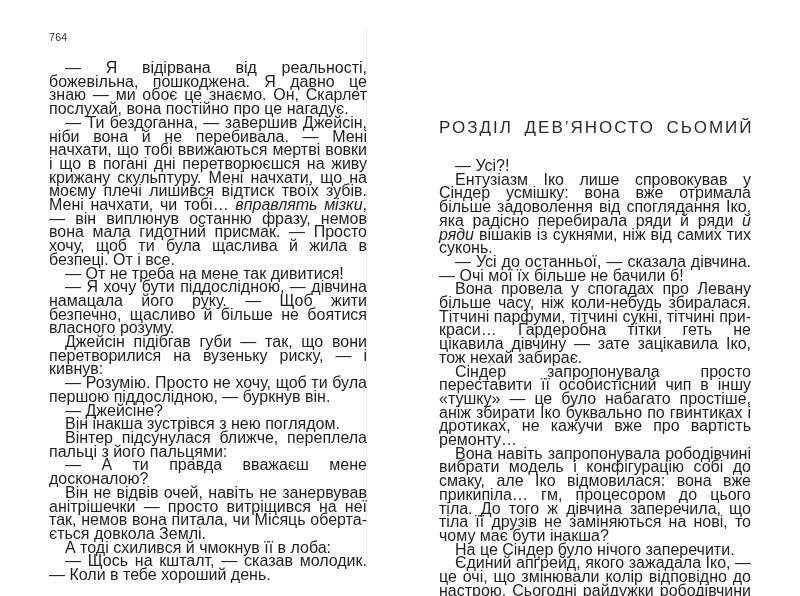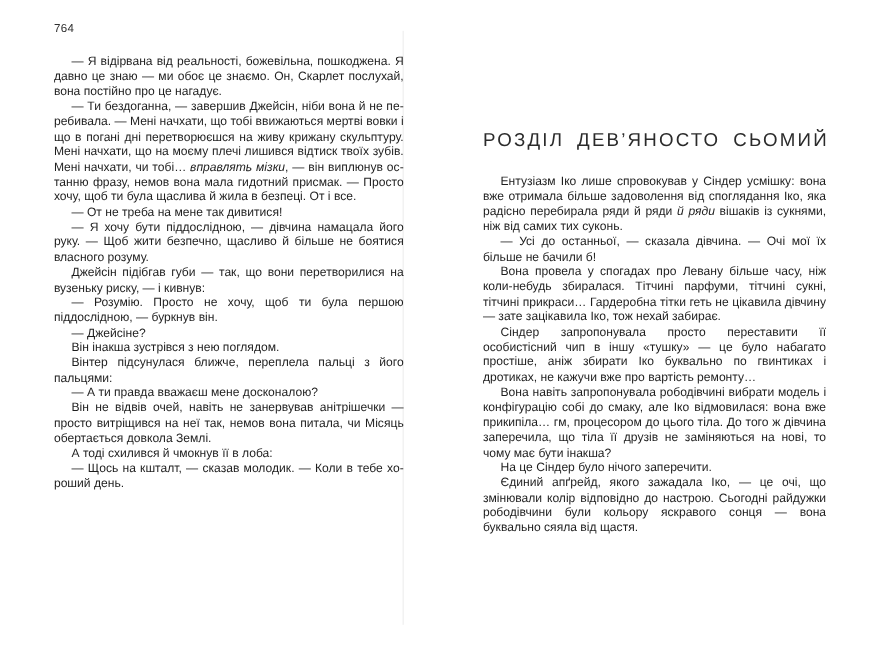--- a/index.html
+++ b/index.html
@@ -26,21 +26,21 @@
     top: 28px;
     width: 1px;
     height: 540px;
     background: #ededed;
   }
   .page {
     position: absolute;
   }
   .page-left {
     left: 49px;
-    top: 20px;
+    top: 31px;
     width: 318px;
   }
   .page-right {
     left: 439px;
     top: 117px;
     width: 312px;
   }
   .pagenum {
     font-size: 10.5px;
     line-height: 12px;
@@ -54,21 +54,21 @@
     font-weight: 300;
     letter-spacing: 2px;
     word-spacing: 5px;
     color: #2b2b2b;
     text-align: center;
     margin-bottom: 20px;
     white-space: nowrap;
   }
   .body-text p.para {
     margin: 0;
-    font-size: 11px;
+    font-size: 16px;
     line-height: 13.7px;
     text-align: justify;
     text-align-last: left;
     text-indent: 16px;
     color: #1e1e1e;
     hyphens: manual;
     -webkit-hyphens: manual;
   }
   .body-text .it {
     font-style: italic;
@@ -97,20 +97,21 @@
         <p class="para"><span>— А ти правда вважаєш мене досконалою?</span></p>
         <p class="para"><span>Він не відвів очей, навіть не занервував анітрішечки — просто витріщився на неї так, немов вона питала, чи Місяць оберта­ється довкола Землі.</span></p>
         <p class="para"><span>А тоді схилився й чмокнув її в лоба:</span></p>
         <p class="para"><span>— Щось на кшталт, — сказав молодик. — Коли в тебе хо­роший день.</span></p>
       </div>
   </div>
 
   <div class="page page-right">
     <div class="chapter-heading">РОЗДІЛ ДЕВ’ЯНОСТО СЬОМИЙ</div>
     <div class="body-text" id="right-body">
+        <p class="para"><span>— Усі?!</span></p>
         <p class="para"><span>Ентузіазм Іко лише спровокував у Сіндер усмішку: вона вже отримала більше задоволення від споглядання Іко, яка радісно перебирала ряди й ряди </span><span class="it">й ряди</span><span> вішаків із сукнями, ніж від самих тих суконь.</span></p>
         <p class="para"><span>— Усі до останньої, — сказала дівчина. — Очі мої їх більше не бачили б!</span></p>
         <p class="para"><span>Вона провела у спогадах про Левану більше часу, ніж коли-небудь збиралася. Тітчині парфуми, тітчині сукні, тітчині при­краси… Гардеробна тітки геть не цікавила дівчину — зате зацікавила Іко, тож нехай забирає.</span></p>
         <p class="para"><span>Сіндер запропонувала просто переставити її особистісний чип в іншу «тушку» — це було набагато простіше, аніж збира­ти Іко буквально по гвинтиках і дротиках, не кажучи вже про вартість ремонту…</span></p>
         <p class="para"><span>Вона навіть запропонувала рободівчині вибрати модель і конфігурацію собі до смаку, але Іко відмовилася: вона вже прикипіла… гм, процесором до цього тіла. До того ж дівчина заперечила, що тіла її друзів не заміняються на нові, то чому має бути інакша?</span></p>
         <p class="para"><span>На це Сіндер було нічого заперечити.</span></p>
         <p class="para"><span>Єдиний апґрейд, якого зажадала Іко, — це очі, що змінювали колір відповідно до настрою. Сьогодні райдужки рободівчини були кольору яскравого сонця — вона буквально сяяла від щастя.</span></p>
       </div>
   </div>
 

